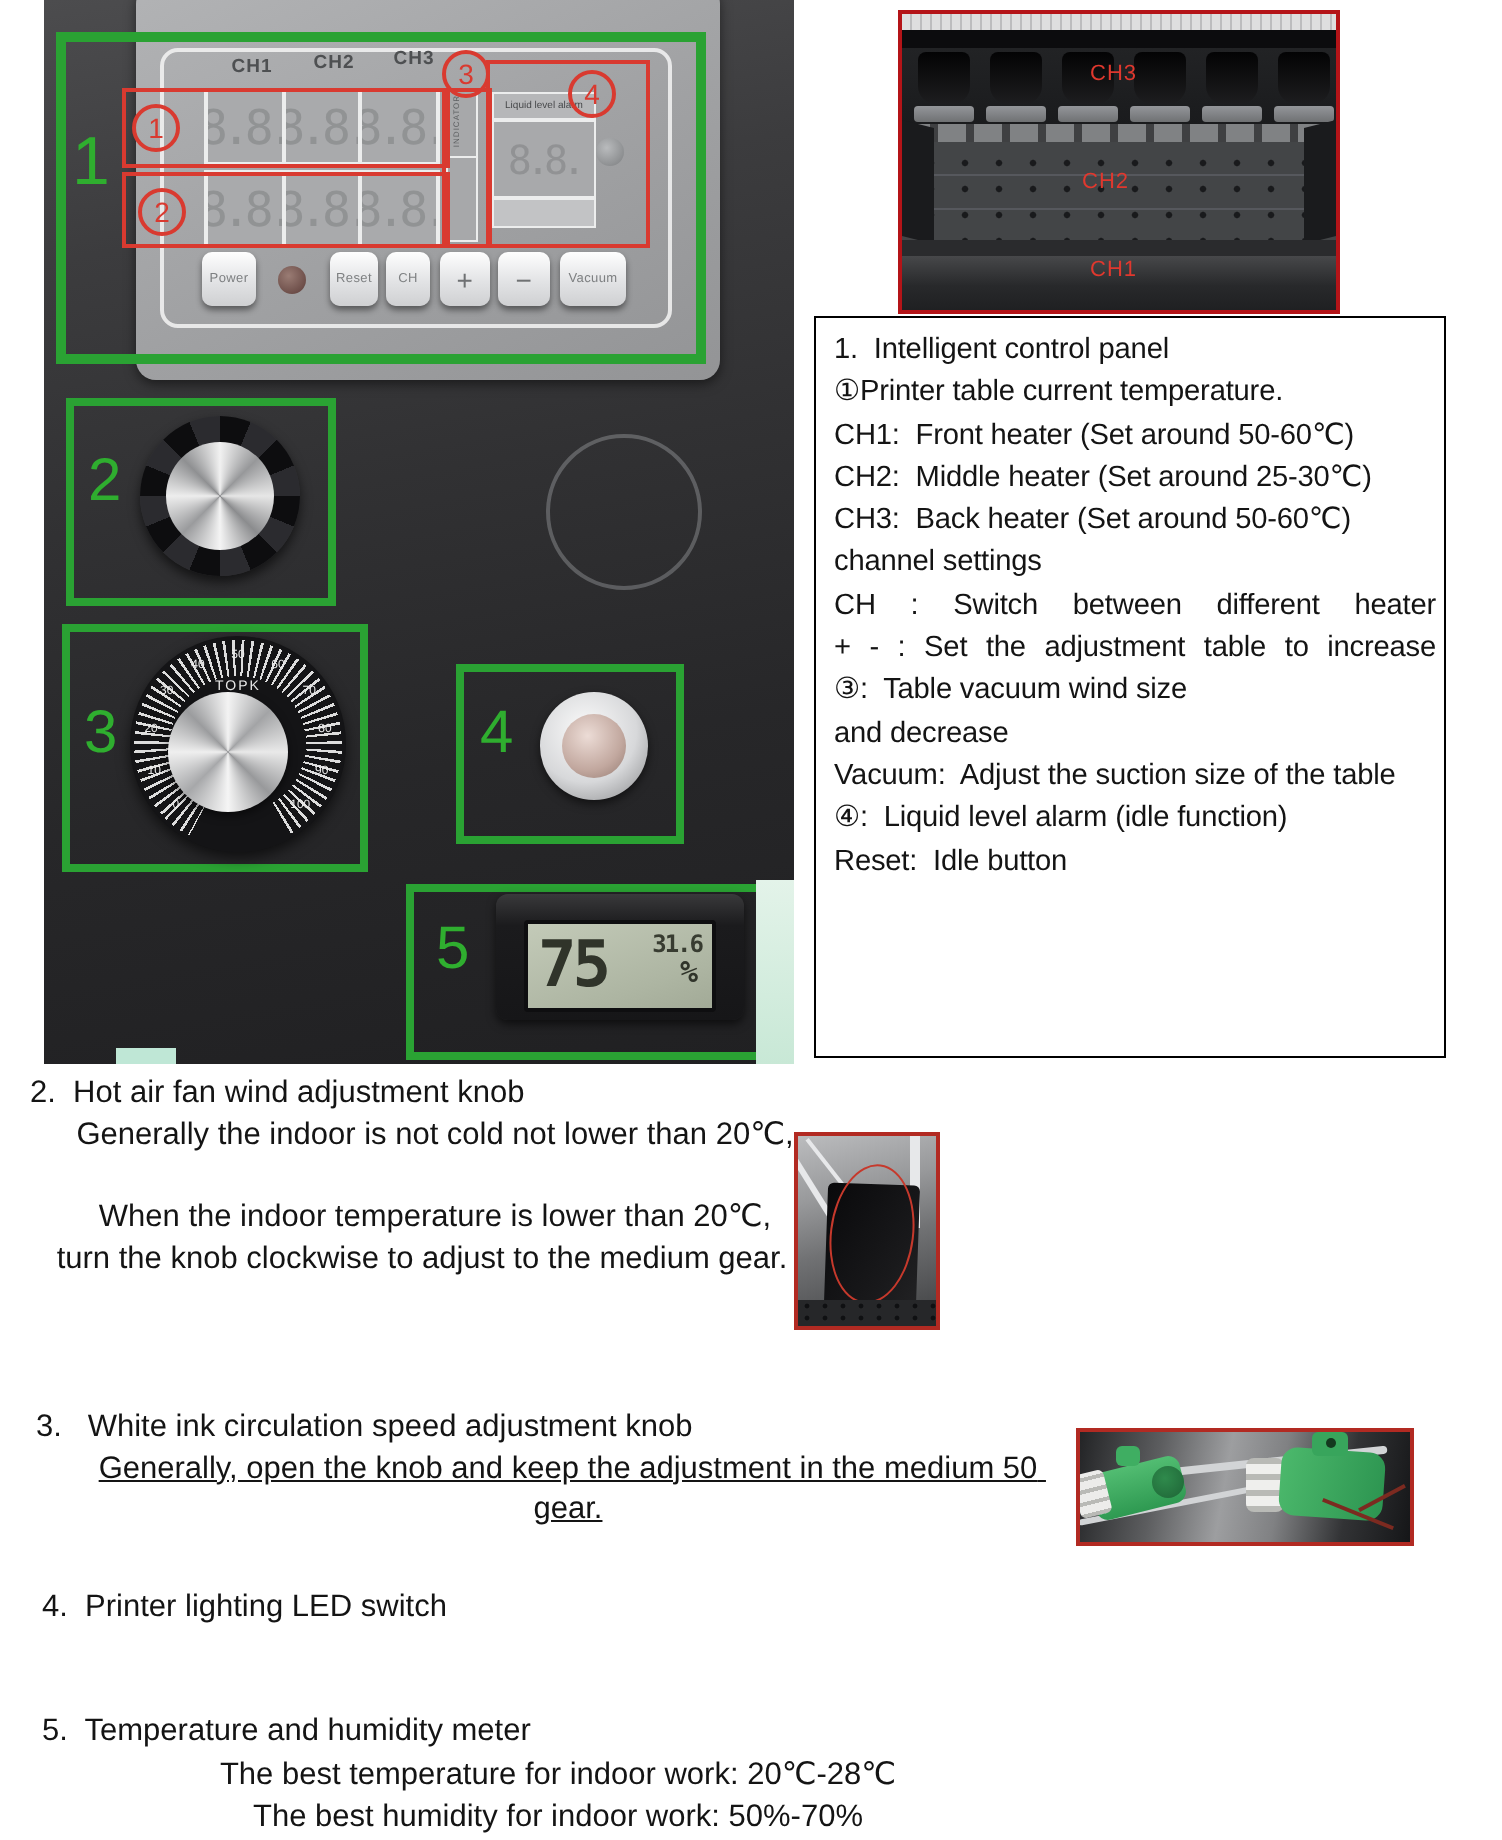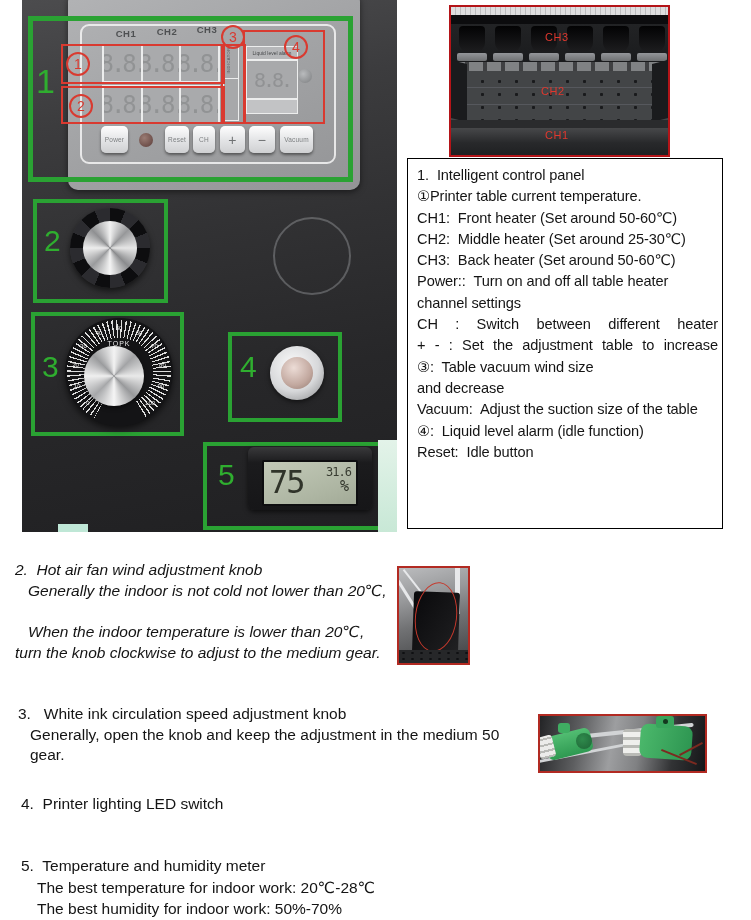--- a/index.html
+++ b/index.html
@@ -69,21 +69,21 @@
   #btn4{left:248px;top:346px;width:54px;height:54px;border-radius:50%;
     background:radial-gradient(circle at 42% 36%,#fbfbfb,#d7d8da 55%,#a9aaac 80%,#8e8f91);
     box-shadow:0 2px 5px rgba(0,0,0,.55);}
   #btn4-in{left:11px;top:11px;width:32px;height:32px;border-radius:50%;
     background:radial-gradient(circle at 40% 34%,#ecdcd6,#c2a89f 60%,#937a71);}
 
   
   #meter{left:226px;top:447px;width:124px;height:63px;border-radius:6px;
     background:linear-gradient(#39393b,#1b1b1d 25%,#161618);box-shadow:0 2px 5px rgba(0,0,0,.6);}
   #lcd{left:14px;top:13px;width:92px;height:42px;background:linear-gradient(160deg,#c3cab8,#adb5a2 70%,#a2aa97);
-    border:2px solid #0e0e10;border-radius:2px;}
+    border:2px solid #0e0e10;border-radius:2px;font-weight:bold;}
   #lcd-hum{left:5px;top:1px;font-family:"DejaVu Sans Mono",monospace;font-size:32px;line-height:38px;color:#30342a;letter-spacing:-2px;}
   #lcd-temp{right:5px;top:3px;font-family:"DejaVu Sans Mono",monospace;font-size:12px;color:#383c31;letter-spacing:-1px;}
   #lcd-pct{right:7px;top:15px;font-family:"DejaVu Sans Mono",monospace;font-size:15px;color:#30342a;}
   .teal-r{left:356px;top:440px;width:19px;height:92px;background:linear-gradient(#e3f3e9,#c8e8d6);}
   .teal-bl{left:36px;top:524px;width:30px;height:8px;background:#bfe7d6;}
 
   
   #platen-photo{left:449px;top:5px;width:217px;height:148px;border:2px solid #b41418;background:#2a2b2d;overflow:hidden;}
   #pl-paper{left:0;top:0;width:217px;height:8px;background:repeating-linear-gradient(90deg,#dededf 0 4px,#bcbcbe 4px 5px);}
   #pl-dark1{left:0;top:8px;width:217px;height:9px;background:#0c0c0e;}
@@ -101,21 +101,21 @@
   .pl-ch{color:#e0382e;font-size:11px;letter-spacing:.5px;}
 
   
   #info-box{left:407px;top:158px;width:316px;height:371px;border:1.5px solid #000;background:#fff;
     box-sizing:border-box;padding:6px 4px 0 9px;}
   .ib-line{font-size:14.6px;line-height:21.3px;letter-spacing:-.1px;}
   .ib-just{text-align:justify;text-align-last:justify;}
 
   
   .sec-title{font-size:15.5px;line-height:20.6px;}
-  .sec-line{font-size:15.5px;line-height:20.6px;}
+  .sec-line{font-size:15.5px;line-height:20.6px;text-align:center;}
 
   #fan-photo{left:397px;top:566px;width:69px;height:95px;border:2px solid #b22a22;overflow:hidden;
     background:linear-gradient(165deg,#bbbcbe 0%,#98999b 30%,#717274 55%,#3e3f41 100%);}
   .fan-rod{background:#e7e8ea;}
   #fan-box{left:14px;top:24px;width:46px;height:62px;border-radius:3px;transform:rotate(2deg);
     background:linear-gradient(120deg,#09090b,#19191b 70%,#222224);}
   #fan-ellipse{left:16px;top:14px;width:40px;height:68px;border:1.5px solid #c6392c;border-radius:50%;transform:rotate(7deg);}
   #fan-floor{left:0;top:82px;width:69px;height:13px;background:#262729;
     background-image:radial-gradient(circle,#0f1012 1px,transparent 1.4px);background-size:9px 6px;}
 
@@ -281,50 +281,49 @@
     <span class="abs pl-ch" style="left:90px;top:78px;">CH2</span>
     <span class="abs pl-ch" style="left:94px;top:122px;">CH1</span>
   </div>
 
   <div class="abs" id="info-box">
     <div class="ib-line prewrap">1.  Intelligent control panel</div>
     <div class="ib-line prewrap">①Printer table current temperature.</div>
     <div class="ib-line prewrap">CH1:  Front heater (Set around 50-60℃)</div>
     <div class="ib-line prewrap">CH2:  Middle heater (Set around 25-30℃)</div>
     <div class="ib-line prewrap">CH3:  Back heater (Set around 50-60℃)</div>
-    <div class="ib-line prewrap">Power::  Turn on and off all table heater</div>
     <div class="ib-line prewrap">channel settings</div>
     <div class="ib-line ib-just">CH :  Switch between different heater</div>
     <div class="ib-line ib-just">+ - :  Set the adjustment table to increase</div>
     <div class="ib-line prewrap">③:  Table vacuum wind size</div>
     <div class="ib-line prewrap">and decrease</div>
     <div class="ib-line prewrap">Vacuum:  Adjust the suction size of the table</div>
     <div class="ib-line prewrap"></div>
     <div class="ib-line prewrap">④:  Liquid level alarm (idle function)</div>
     <div class="ib-line prewrap">Reset:  Idle button</div>
   </div>
 
-  <div class="abs" style="left:15px;top:560px;width:392px;font-style:italic;">
+  <div class="abs" style="left:15px;top:537px;width:392px;">
     <div class="sec-title prewrap">2.  Hot air fan wind adjustment knob</div>
     <div class="sec-line prewrap" style="padding-left:13px;">Generally the indoor is not cold not lower than 20℃,</div>
     <div class="sec-line prewrap" style="padding-left:13px;margin-top:21px;">When the indoor temperature is lower than 20℃,</div>
     <div class="sec-line prewrap">turn the knob clockwise to adjust to the medium gear.</div>
   </div>
   <div class="abs" id="fan-photo">
     <div class="abs fan-rod" style="left:4px;top:2px;width:3px;height:42px;transform:rotate(-32deg);"></div>
     <div class="abs fan-rod" style="left:14px;top:-2px;width:2px;height:34px;transform:rotate(-38deg);"></div>
     <div class="abs fan-rod" style="left:56px;top:0;width:5px;height:46px;"></div>
     <div class="abs" id="fan-box"></div>
     <div class="abs" id="fan-ellipse"></div>
     <div class="abs" id="fan-floor"></div>
   </div>
 
   <div class="abs" style="left:18px;top:704px;width:520px;">
     <div class="sec-title prewrap">3.   White ink circulation speed adjustment knob</div>
-    <div class="sec-line prewrap" style="padding-left:12px;">Generally, open the knob and keep the adjustment in the medium 50 gear.</div>
+    <div class="sec-line prewrap" style="padding-left:12px;text-decoration:underline;">Generally, open the knob and keep the adjustment in the medium 50 gear.</div>
   </div>
   <div class="abs" id="pump-photo">
     <div class="abs tube" style="left:-4px;top:15px;width:158px;height:4px;transform:rotate(-6deg);"></div>
     <div class="abs tube" style="left:-2px;top:30px;width:146px;height:3px;transform:rotate(-11deg);"></div>
     <div class="abs" id="pump-l"></div>
     <div class="abs" id="pump-l-cap"></div>
     <div class="abs" id="pump-l-ear"></div>
     <div class="abs" id="pump-l-hub"></div>
     <div class="abs" id="pump-collar"></div>
     <div class="abs" id="pump-r"></div>

